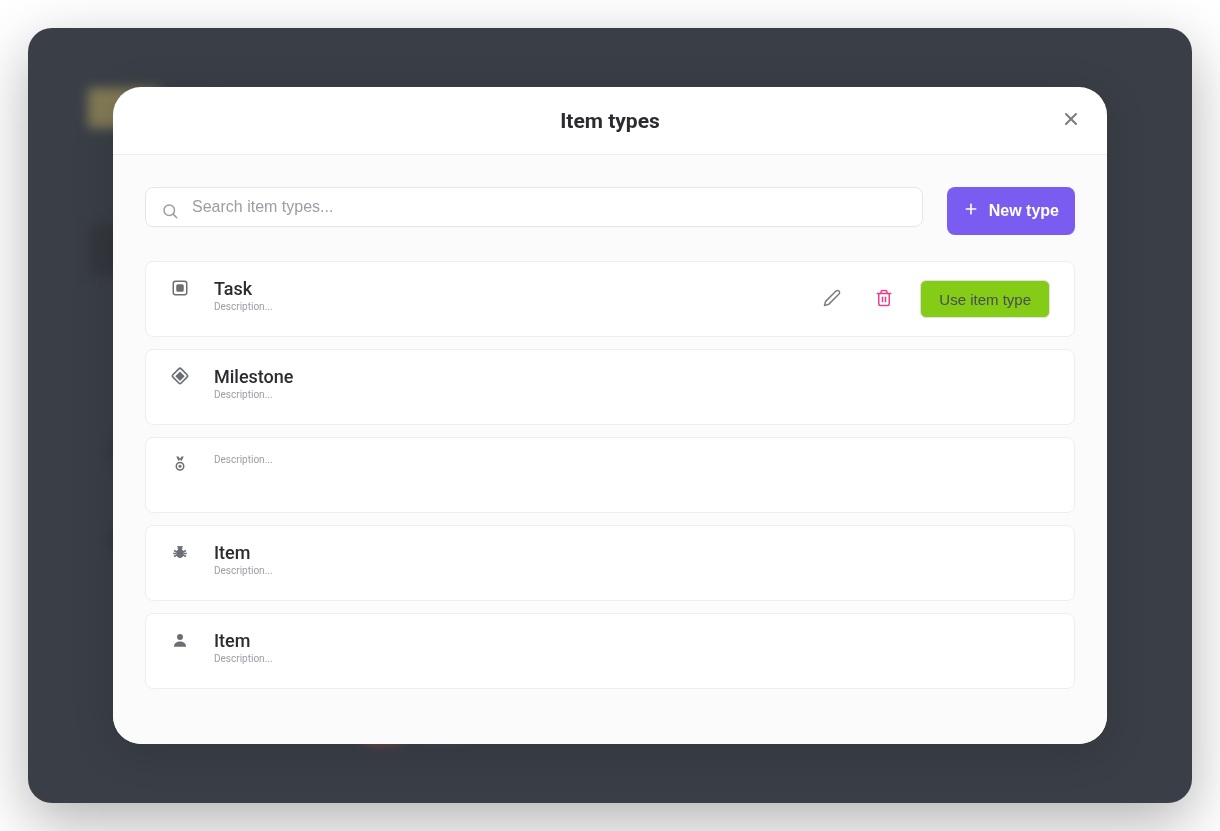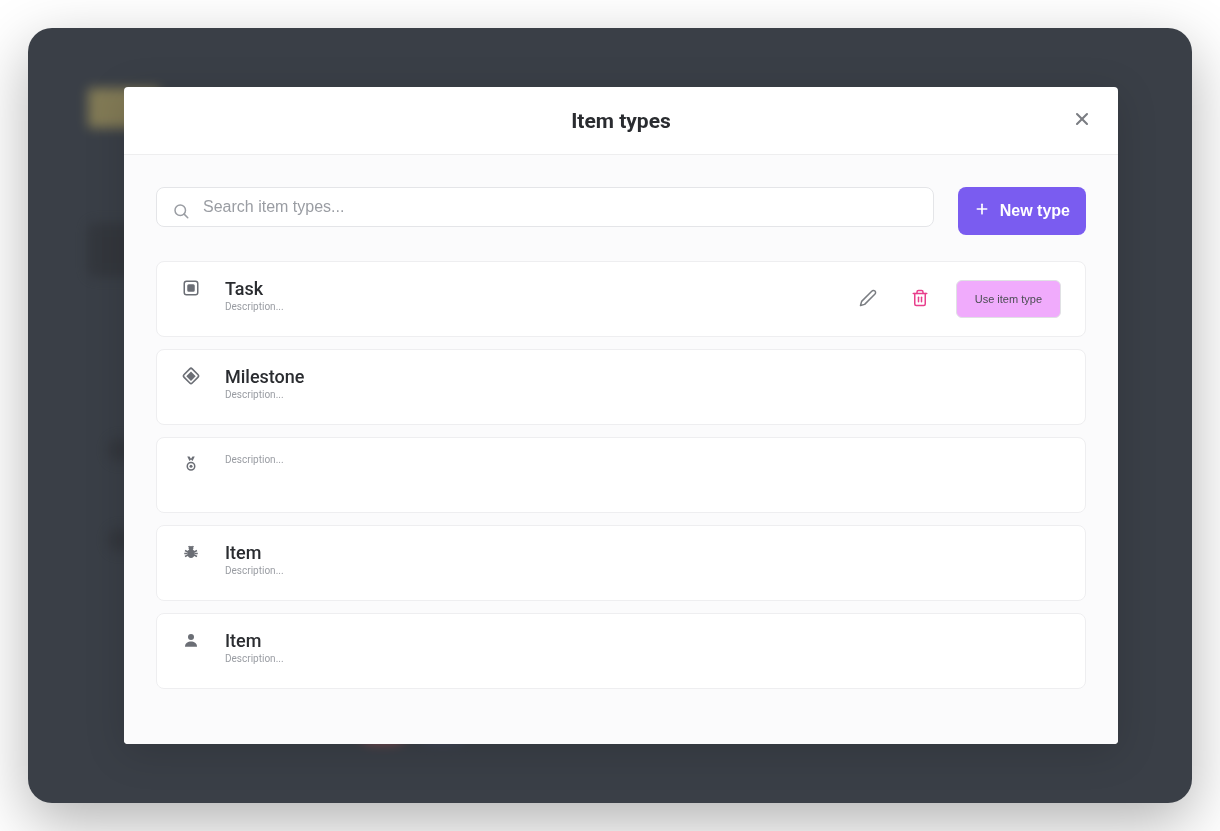--- a/index.html
+++ b/index.html
@@ -91,25 +91,25 @@
       bottom: 0;
       left: 330px;
       width: 50px;
       height: 30px;
       background: #4a4e78;
       border-radius: 15px;
     }
     .modal {
       position: absolute;
       top: 87px;
-      left: 124px;
+      left: 113px;
       width: 994px;
       height: 657px;
       background: #ffffff;
-      border-radius: 4px;
+      border-radius: 28px;
       box-shadow: 0 8px 40px rgba(0,0,0,0.15);
       display: flex;
       flex-direction: column;
       overflow: hidden;
     }
     .modal-header {
       height: 68px;
       display: flex;
       align-items: center;
       justify-content: center;
@@ -239,24 +239,24 @@
       background: transparent;
       border: none;
       color: #7a7d82;
     }
     .icon-btn.delete {
       color: #e83e8c;
     }
     .use-btn {
       height: 38px;
       padding: 0 18px;
-      background: #f0abfc;
+      background: #84cc16;
       border: 1px solid #e0e1e4;
       border-radius: 6px;
-      font-size: 11px;
+      font-size: 15px;
       font-weight: 500;
       color: #4a4d52;
       cursor: pointer;
     }
   </style>
 </head>
 <body>
 
 <div class="backdrop">
   <div class="bg-blur">

